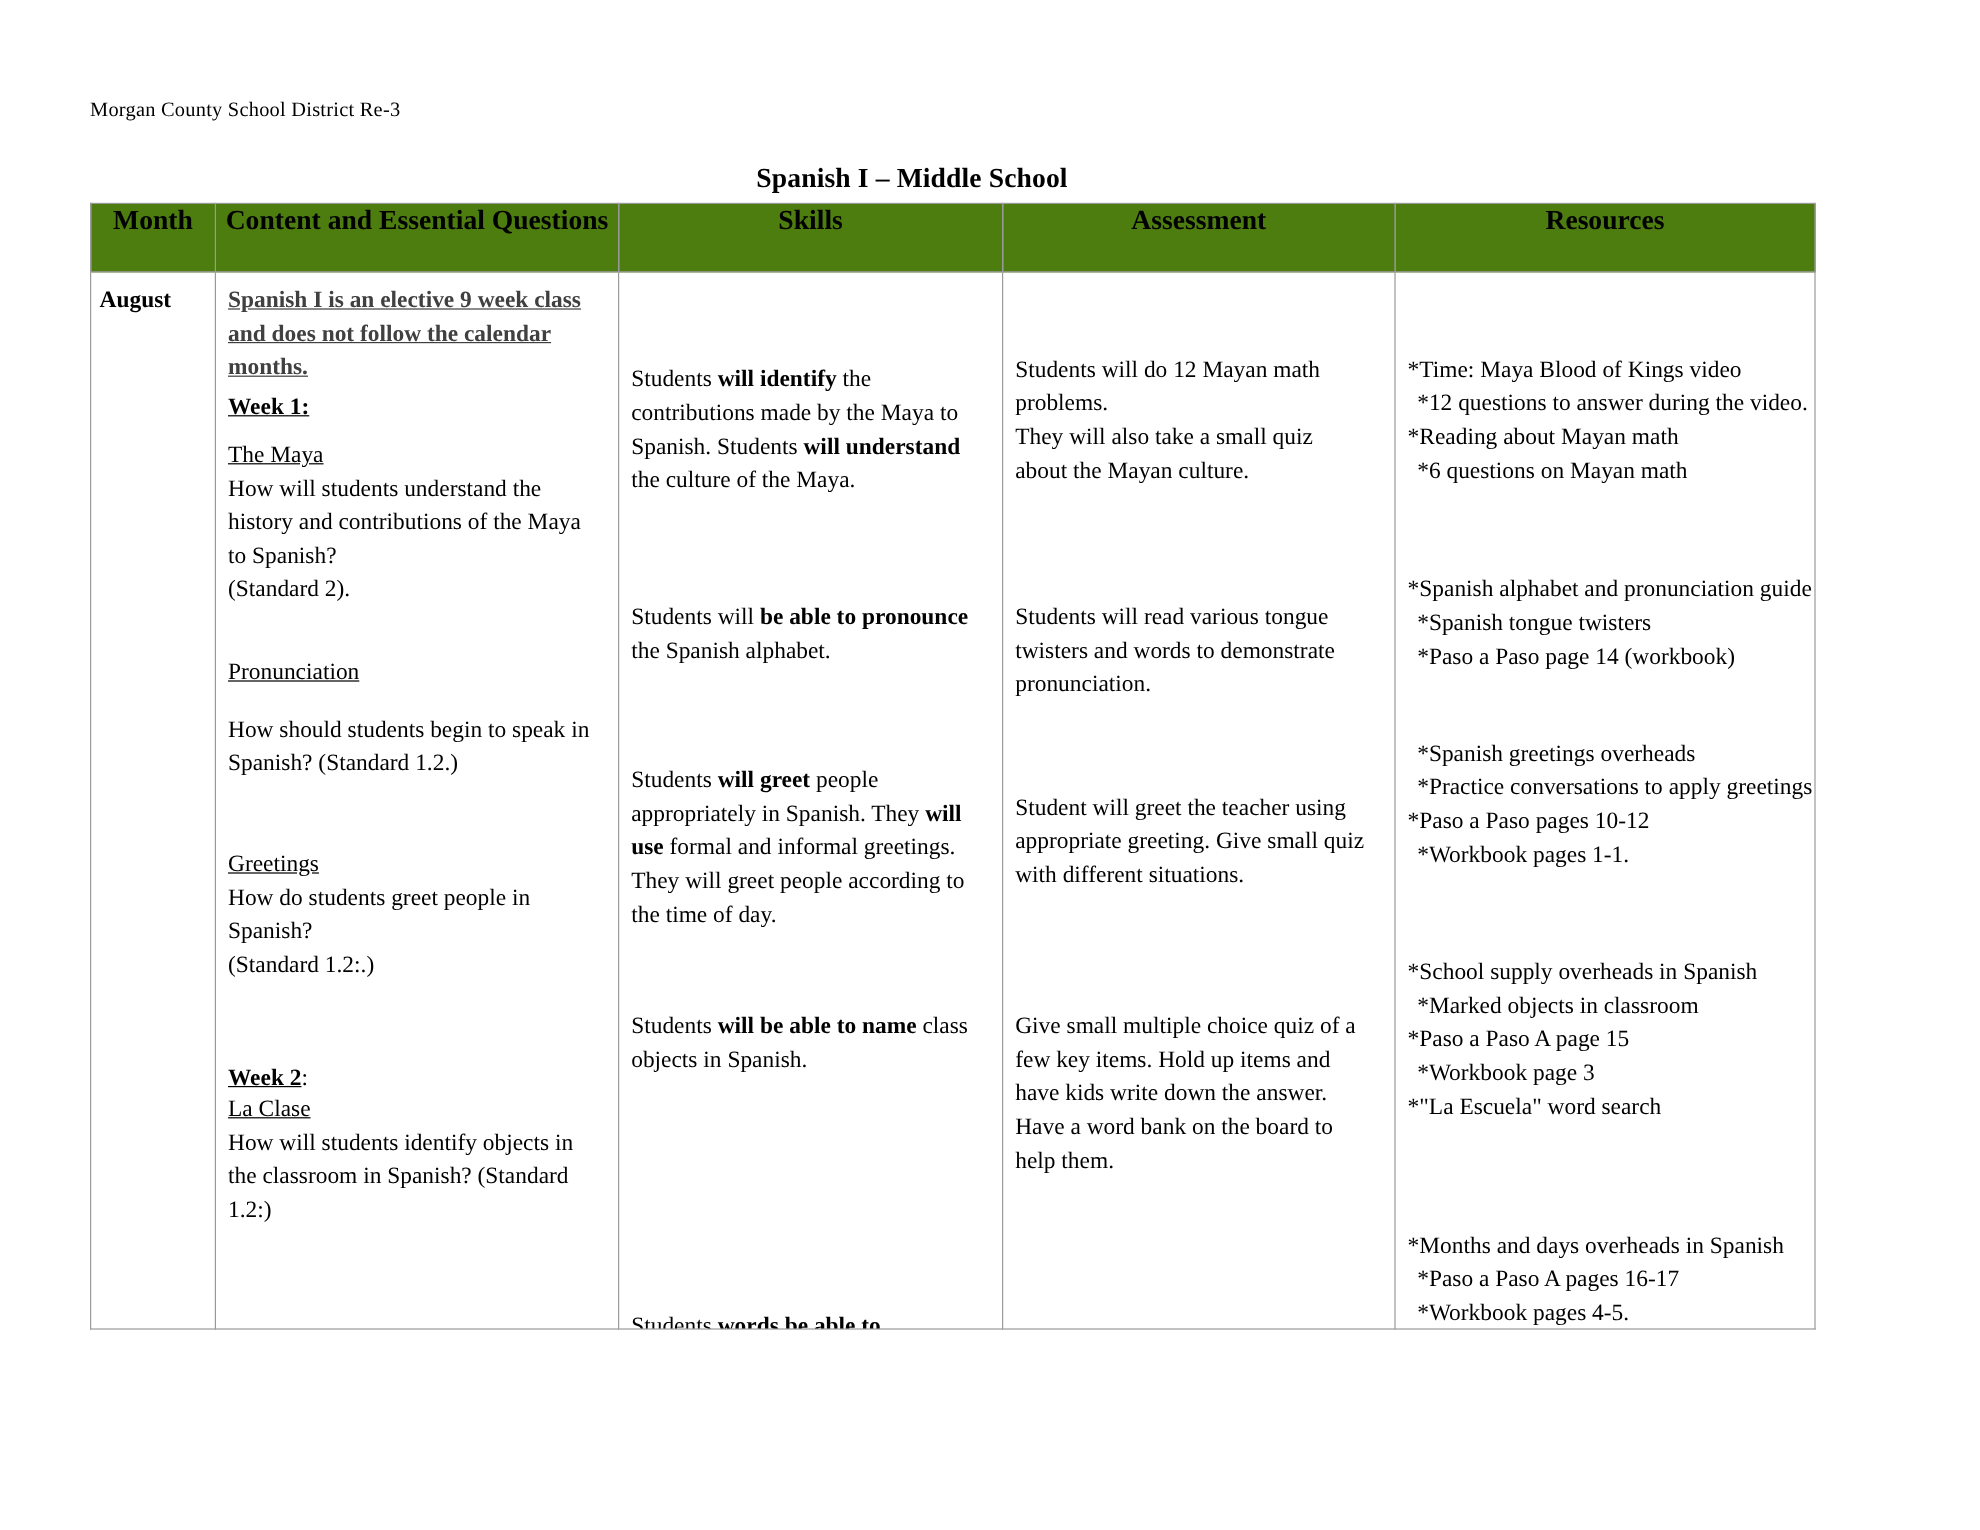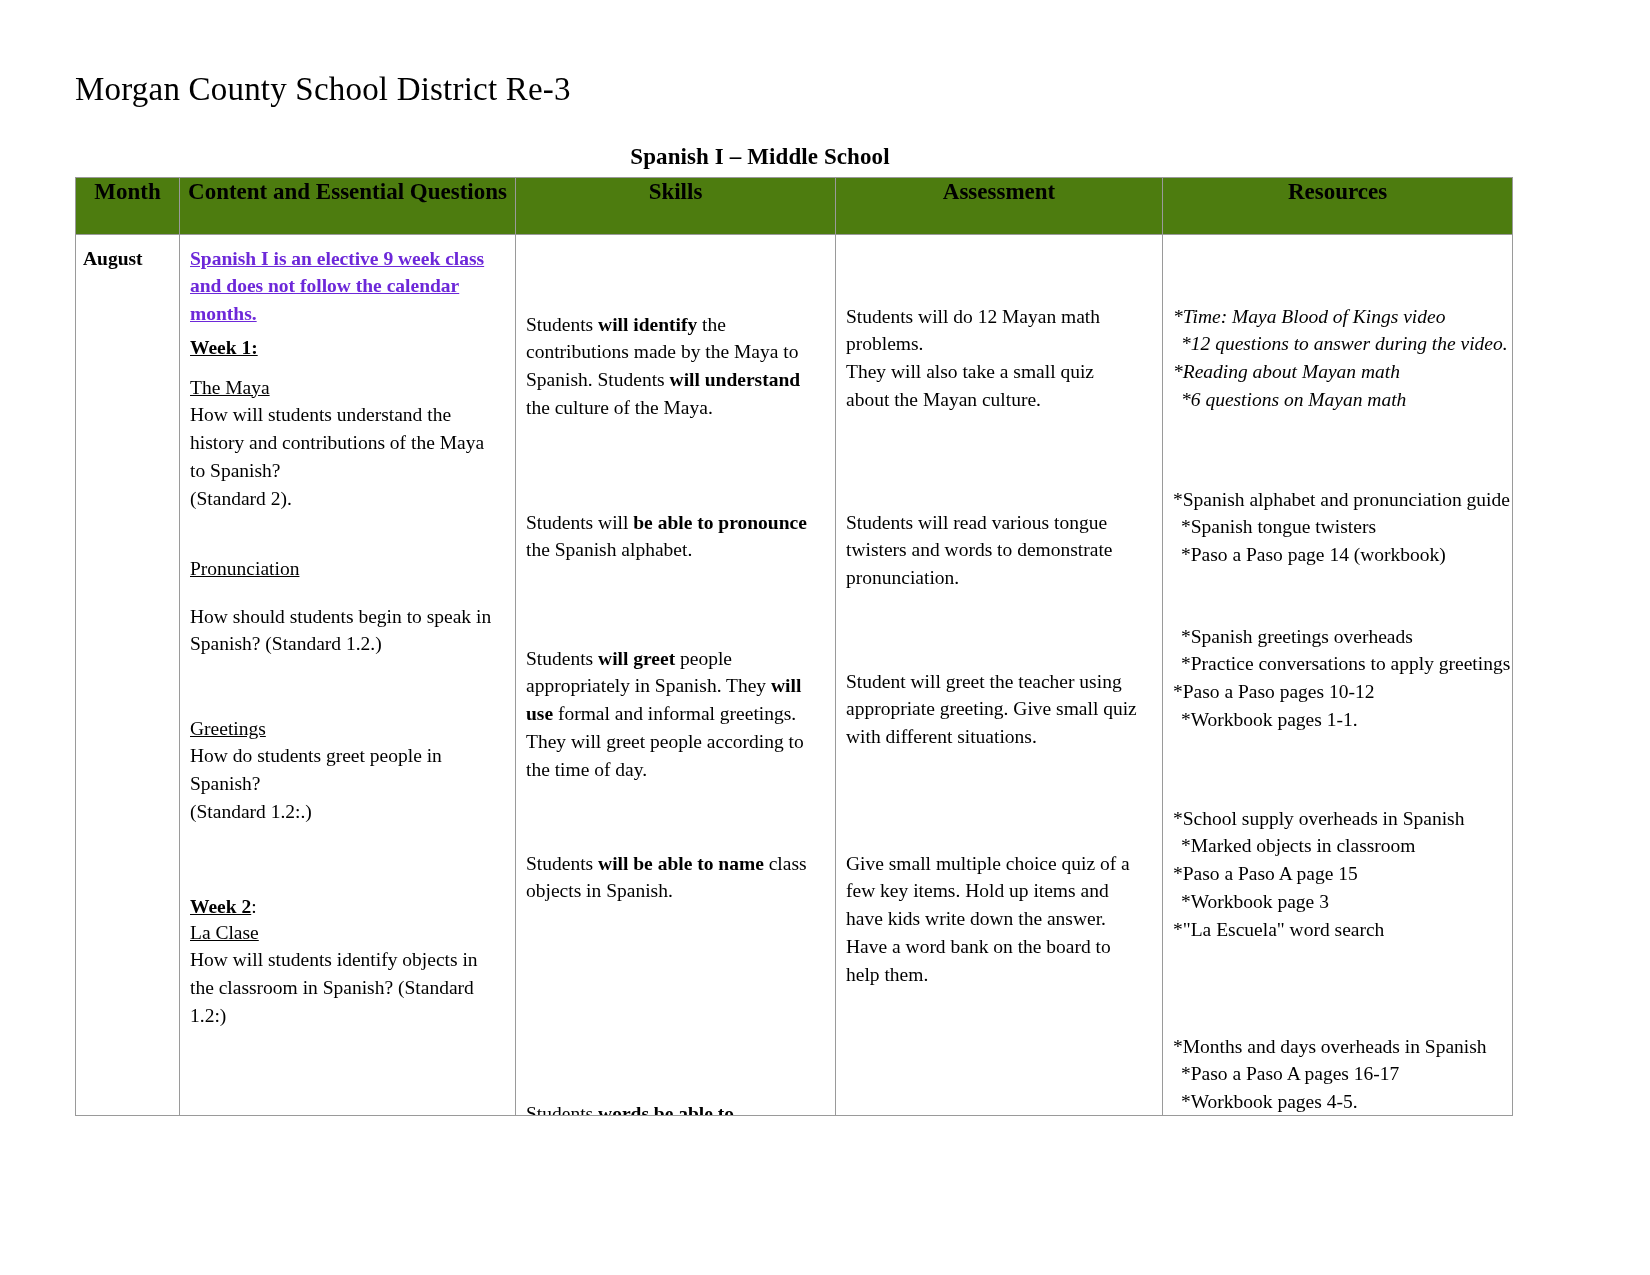--- a/index.html
+++ b/index.html
@@ -17,24 +17,24 @@
     -webkit-font-smoothing: antialiased;
   }
   .page {
     position: relative;
     width: 1650px;
     height: 1275px;
     box-sizing: border-box;
     padding: 70px 75px 0 75px;
   }
   .district-title {
-    font-size: 33px;
+    font-size: 17px;
     line-height: 1.2;
     letter-spacing: 0.2px;
-    margin: 0 0 34px 0;
+    margin: 12px 0 34px 0;
     white-space: nowrap;
     font-family: Liberation Serif, serif;
   }
   .course-title {
     text-align: center;
     font-size: 23px;
     font-weight: bold;
     margin: 0 0 7px 0;
     letter-spacing: 0.1px;
     padding-right: 130px;
@@ -81,21 +81,21 @@
     font-weight: bold;
     font-size: 19.5px;
     padding: 10px 4px 0 7px;
   }
   .blk {
     position: absolute;
     left: 10px;
     right: 8px;
   }
   .notice {
-    color: #6d28d9;
+    color: #404040;
     font-weight: bold;
     text-decoration: underline;
   }
   .hd-u {
     font-weight: bold;
     text-decoration: underline;
   }
   .sub-u {
     text-decoration: underline;
   }
@@ -220,21 +220,21 @@
               <div>few key items. Hold up items and</div>
               <div>have kids write down the answer.</div>
               <div>Have a word bank on the board to</div>
               <div>help them.</div>
             </div>
           </div>
         </td>
 
         <td class="cell">
           <div class="cell-inner">
-            <div class="blk" style="top:68px;font-style:italic;">
+            <div class="blk" style="top:68px;">
               <div class="res-line">*Time: Maya Blood of Kings video</div>
               <div class="res-line res-indent">*12 questions to answer during the video.</div>
               <div class="res-line">*Reading about Mayan math</div>
               <div class="res-line res-indent">*6 questions on Mayan math</div>
             </div>
 
             <div class="blk" style="top:251px;">
               <div class="res-line">*Spanish alphabet and pronunciation guide</div>
               <div class="res-line res-indent">*Spanish tongue twisters</div>
               <div class="res-line res-indent">*Paso a Paso page 14 (workbook)</div>

